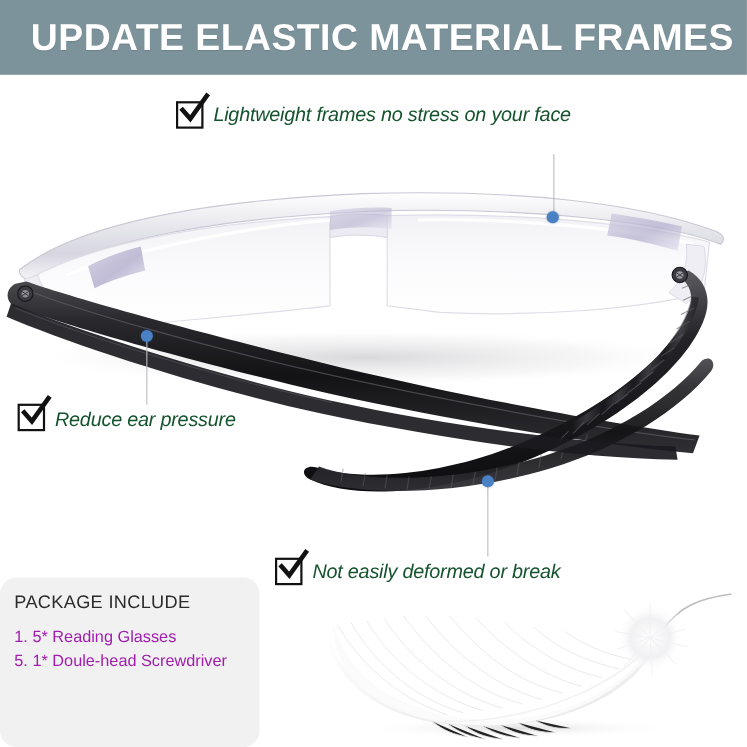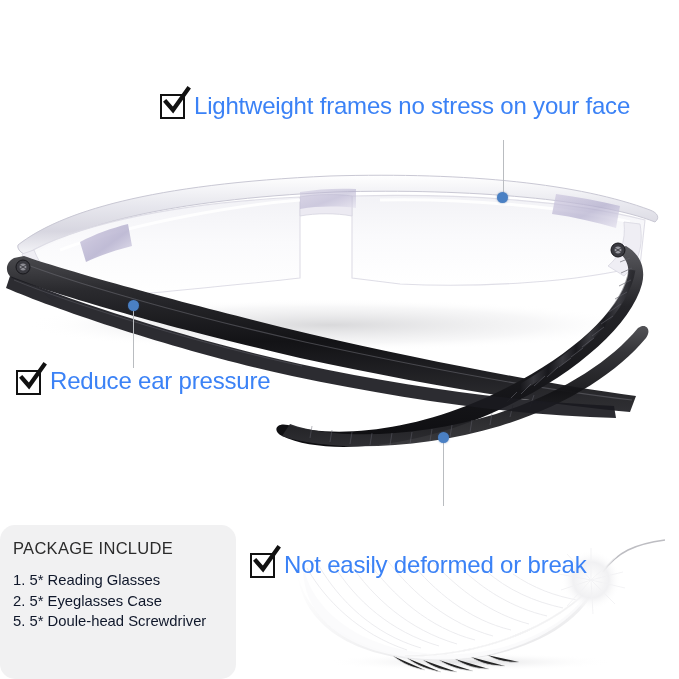--- a/index.html
+++ b/index.html
@@ -42,45 +42,46 @@
 
   
   .feature {
     position: absolute;
     display: flex;
     align-items: center;
     gap: 9px;
     white-space: nowrap;
   }
   .feature-label {
-    font-size: 24px;
-    color: #3b82f6;
+    font-size: 18px;
+    color: #14532d;
     font-weight: 400;
     letter-spacing: -0.2px;
+    font-style: italic;
   }
   .check-box {
     position: relative;
     width: 25px;
     height: 25px;
     border: 2.2px solid #111111;
     box-sizing: border-box;
     flex: 0 0 auto;
   }
   .check-box .tick {
     position: absolute;
     left: -1px;
     top: -9px;
     width: 30px;
     height: 30px;
     overflow: visible;
   }
 
   .feature-1 { left: 160px; top: 92px; }
   .feature-2 { left: 16px;  top: 367px; align-items: flex-end; }
-  .feature-3 { left: 250px; top: 507px; margin-top: 44px; }
+  .feature-3 { left: 250px; top: 507px; }
 
   
   .leader-line {
     position: absolute;
     width: 1px;
     background: #b9bcc0;
   }
   .line-1 { left: 503px; top: 140px; height: 56px; }
   .line-2 { left: 133px; top: 310px; height: 58px; }
   .line-3 { left: 443px; top: 442px; height: 64px; }
@@ -115,21 +116,21 @@
     letter-spacing: 0.3px;
     margin-bottom: 12px;
   }
   .package-list {
     margin: 0;
     padding: 0;
     list-style: none;
   }
   .package-list li {
     font-size: 14.8px;
-    color: #0f172a;
+    color: #a21caf;
     line-height: 20.5px;
     white-space: nowrap;
   }
   .pkg-num { display: inline-block; }
 
   
   .glasses-stage {
     position: absolute;
     left: 0;
     top: 150px;
@@ -146,20 +147,23 @@
     width: 424px;
     height: 141px;
     overflow: hidden;
   }
 </style>
 </head>
 <body>
 
 <div id="infographic">
 
+  <div class="header-band">
+    <div class="header-title">UPDATE ELASTIC MATERIAL FRAMES</div>
+  </div>
 
   <div class="glasses-stage">
     <svg width="679" height="330" viewBox="0 0 679 330">
       <defs>
         <linearGradient id="lensG" x1="0" y1="0" x2="0" y2="1">
           <stop offset="0%" stop-color="#f2f2f6"></stop>
           <stop offset="45%" stop-color="#fafafc"></stop>
           <stop offset="100%" stop-color="#ffffff"></stop>
         </linearGradient>
         <linearGradient id="clearRim" x1="0" y1="0" x2="0" y2="1">
@@ -397,23 +401,19 @@
   </div>
 
   <div class="package-panel">
     <div class="package-heading">PACKAGE INCLUDE</div>
     <ul class="package-list">
       <li>
         <span class="pkg-num">1.</span>
         <span>5* Reading Glasses</span>
       </li>
       <li>
-        <span class="pkg-num">2.</span>
-        <span>5* Eyeglasses Case</span>
-      </li>
-      <li>
         <span class="pkg-num">5.</span>
-        <span>5* Doule-head Screwdriver</span>
+        <span>1* Doule-head Screwdriver</span>
       </li>
     </ul>
   </div>
 
 </div>
 
 </body></html>

